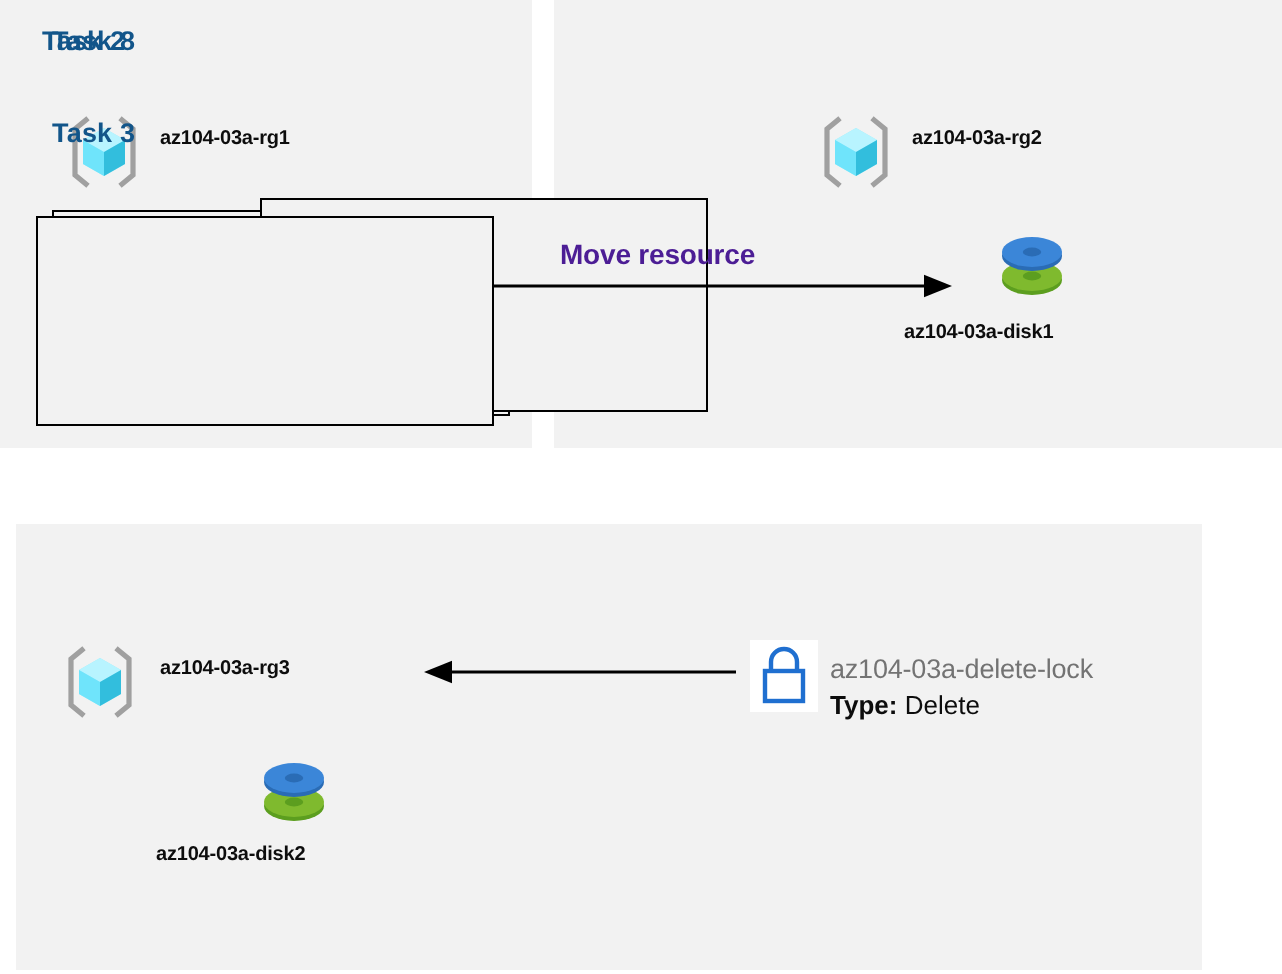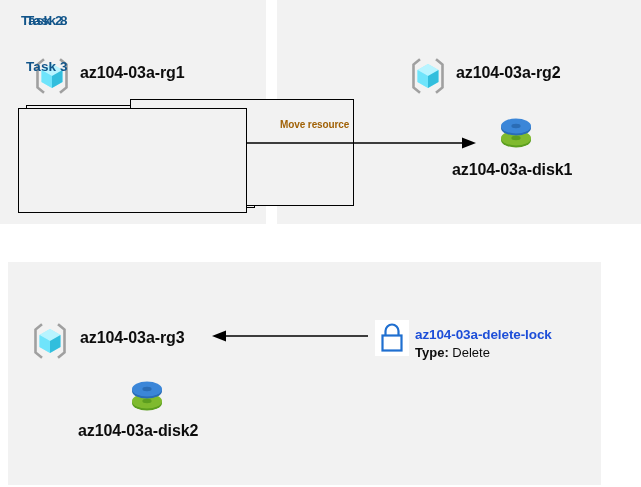--- a/index.html
+++ b/index.html
@@ -67,49 +67,49 @@
   .lock-icon {
     position: absolute;
     width: 34px;
     height: 36px;
     background: #ffffff;
   }
   .lock-icon svg { display: block; width: 34px; height: 36px; }
 
   .res-label {
     position: absolute;
-    font-size: 16px;
+    font-size: 10px;
     font-weight: bold;
     color: #0d0d0d;
     white-space: nowrap;
     letter-spacing: -0.1px;
   }
 
   .lock-label {
     position: absolute;
     font-size: 13.5px;
-    font-weight: bold;
-    color: #1d4ed8;
+    font-weight: normal;
+    color: #737373;
     white-space: nowrap;
     letter-spacing: -0.1px;
   }
   .lock-type {
     position: absolute;
     font-size: 13px;
     color: #0d0d0d;
     white-space: nowrap;
     text-align: center;
   }
   .lock-type b { font-weight: bold; }
 
   .arrow-label {
     position: absolute;
-    font-size: 10px;
+    font-size: 14px;
     font-weight: bold;
-    color: #a16207;
+    color: #4c1d95;
     white-space: nowrap;
     letter-spacing: -0.1px;
   }
 
   .arrow {
     position: absolute;
   }
   .arrow svg { display: block; }
 
   

